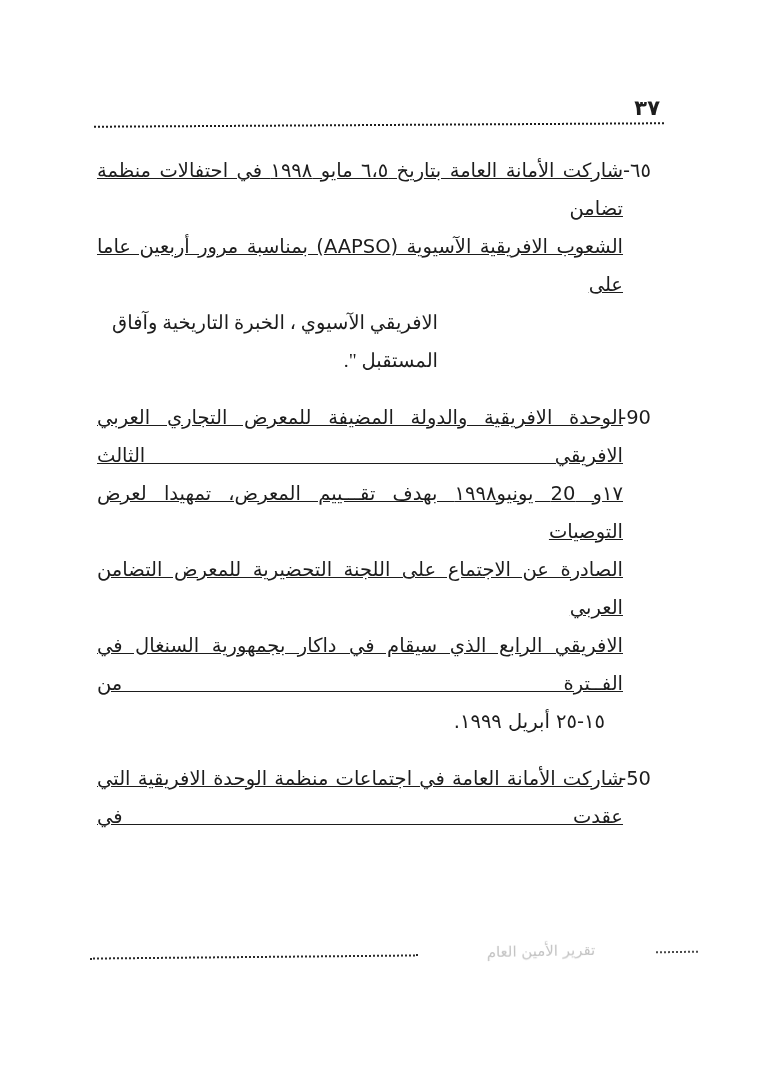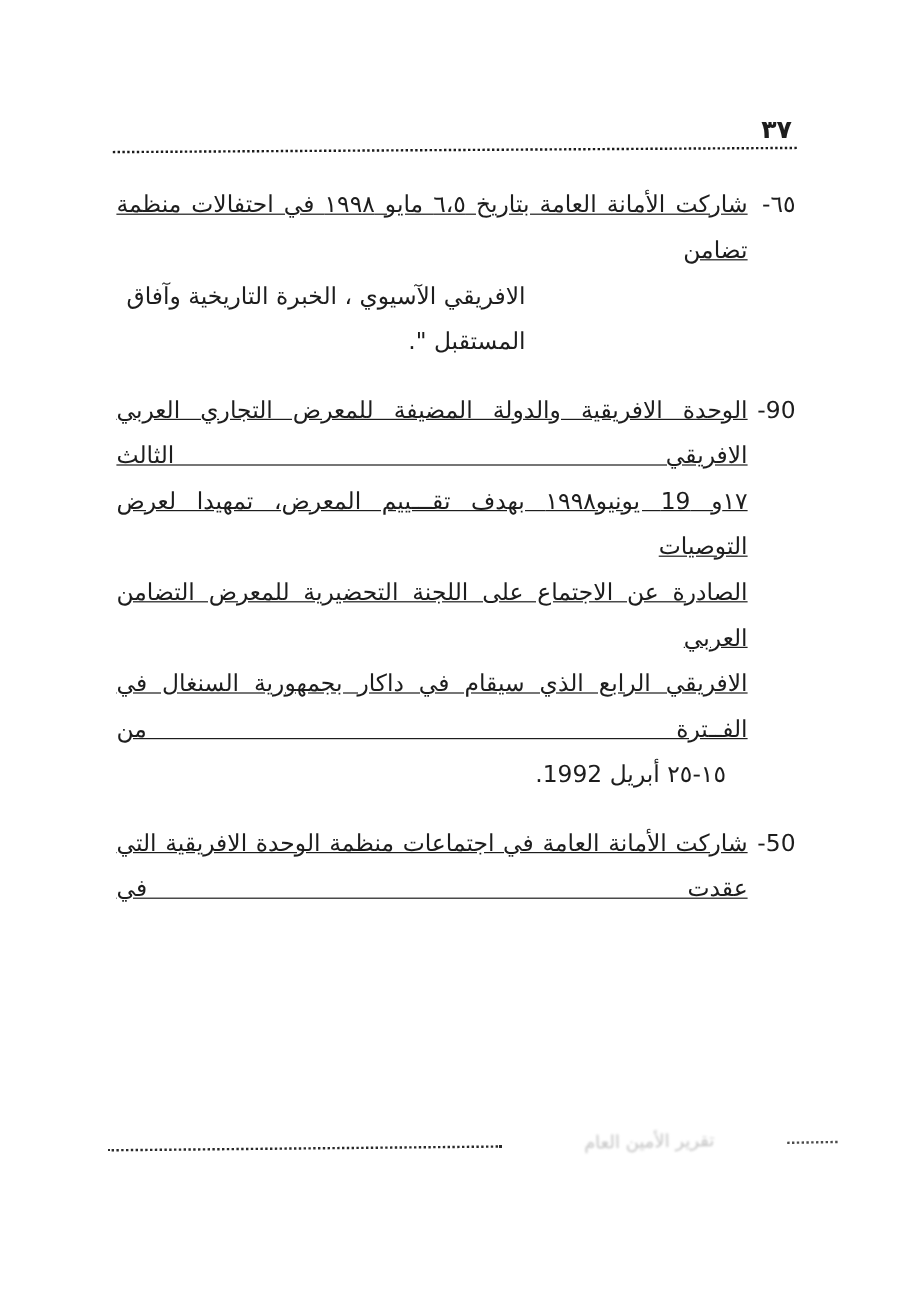--- a/index.html
+++ b/index.html
@@ -48,35 +48,36 @@
   }
   .para {
     position: relative;
     padding-right: 40px;
     margin-bottom: 19px;
     font-size: 19.5px;
     line-height: 38px;
   }
   .pnum {
     position: absolute;
-    right: 0;
+    right: 12px;
     top: 0;
     line-height: 38px;
   }
   .line {
     text-align: justify;
     white-space: normal;
   }
   .line.full {
     text-align-last: justify;
     text-decoration: underline;
   }
   .line.short-indent {
     text-align: right;
     padding-right: 185px;
+    font-family: Liberation Serif, serif;
   }
   .line.short-end {
     text-align: right;
     padding-right: 18px;
   }
   .footer-rule {
     position: absolute;
     top: 956px;
     left: 90px;
     width: 328px;
@@ -113,30 +114,31 @@
 
   <div class="page-number">٣٧</div>
 
   <div class="top-rule"></div>
 
   <div class="content">
 
     <div class="para">
       <div class="pnum">٦٥-</div>
       <div class="line full">شاركت الأمانة العامة بتاريخ ⁦٦،٥⁩ مايو ١٩٩٨ في احتفالات منظمة تضامن</div>
+      <div class="line full">الشعوب الافريقية الآسيوية (AAPSO) بمناسبة مرور أربعين عاما على</div>
       <div class="line short-indent">الافريقي الآسيوي ، الخبرة التاريخية وآفاق المستقبل ".</div>
     </div>
 
     <div class="para">
       <div class="pnum">90-</div>
       <div class="line full">الوحدة الافريقية والدولة المضيفة للمعرض التجاري العربي الافريقي  الثالث</div>
-      <div class="line full">١٧و 19 يونيو١٩٩٨ بهدف تقـــييم المعرض، تمهيدا لعرض التوصيات</div>
+      <div class="line full">١٧و 20 يونيو١٩٩٨ بهدف تقـــييم المعرض، تمهيدا لعرض التوصيات</div>
       <div class="line full">الصادرة عن  الاجتماع على اللجنة التحضيرية للمعرض التضامن العربي</div>
       <div class="line full">الافريقي الرابع الذي سيقام في داكار بجمهورية السنغال في الفــترة من</div>
-      <div class="line short-end">١٥-٢٥ أبريل 1992.</div>
+      <div class="line short-end">١٥-٢٥ أبريل ١٩٩٩.</div>
     </div>
 
     <div class="para">
       <div class="pnum">50-</div>
       <div class="line full">شاركت الأمانة العامة في اجتماعات منظمة الوحدة الافريقية التي عقدت  في</div>
 
     </div>
 
   </div>
 

